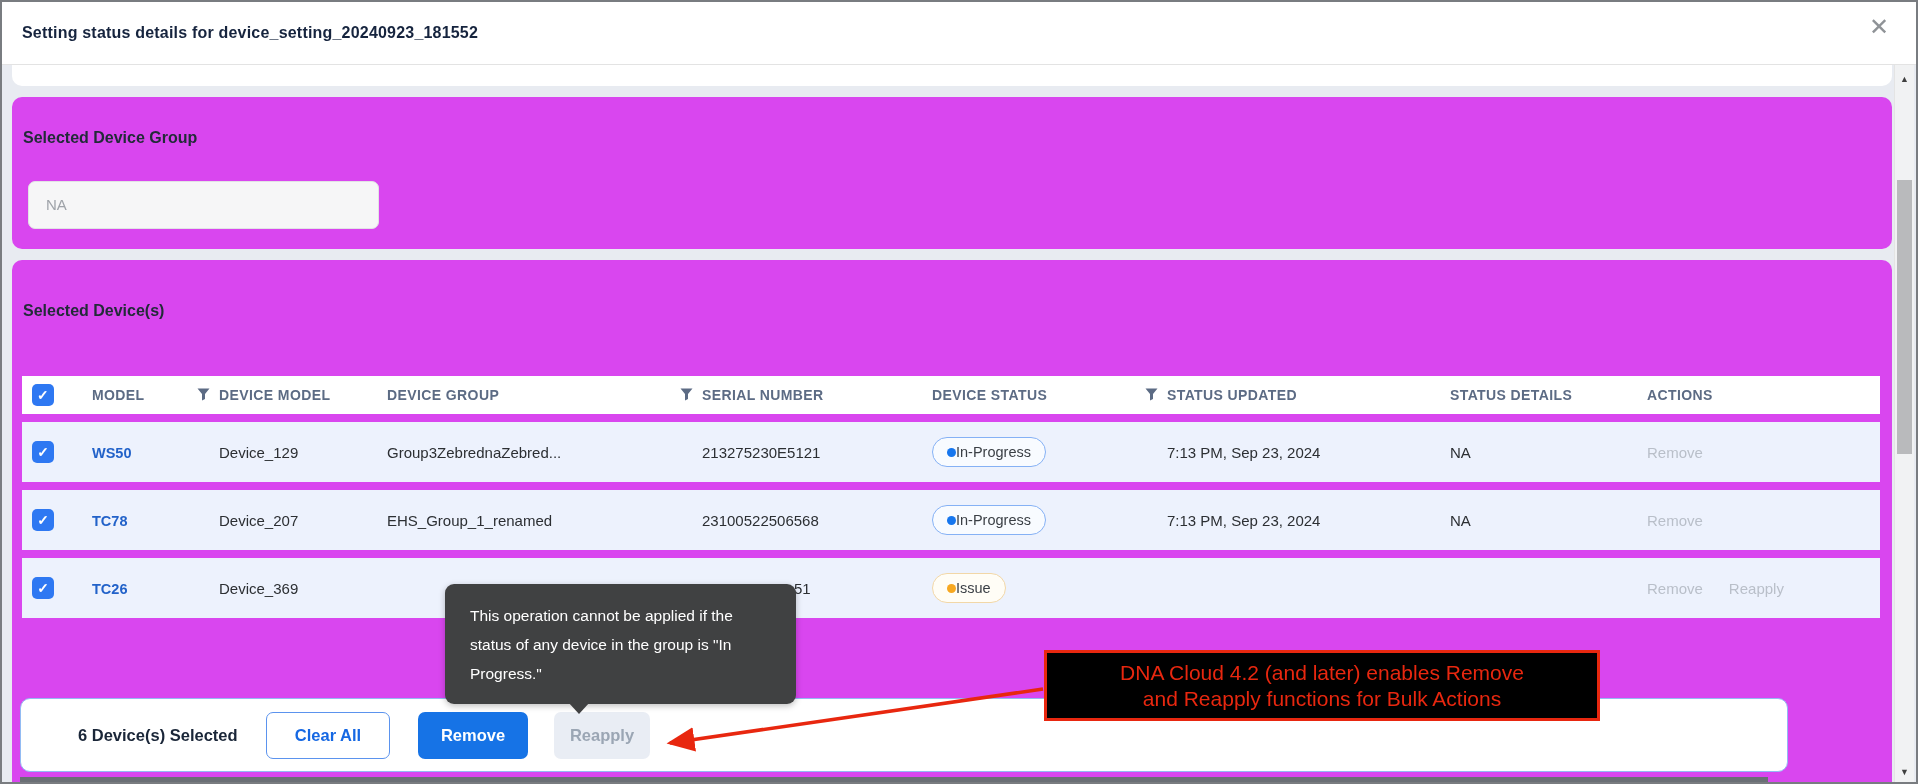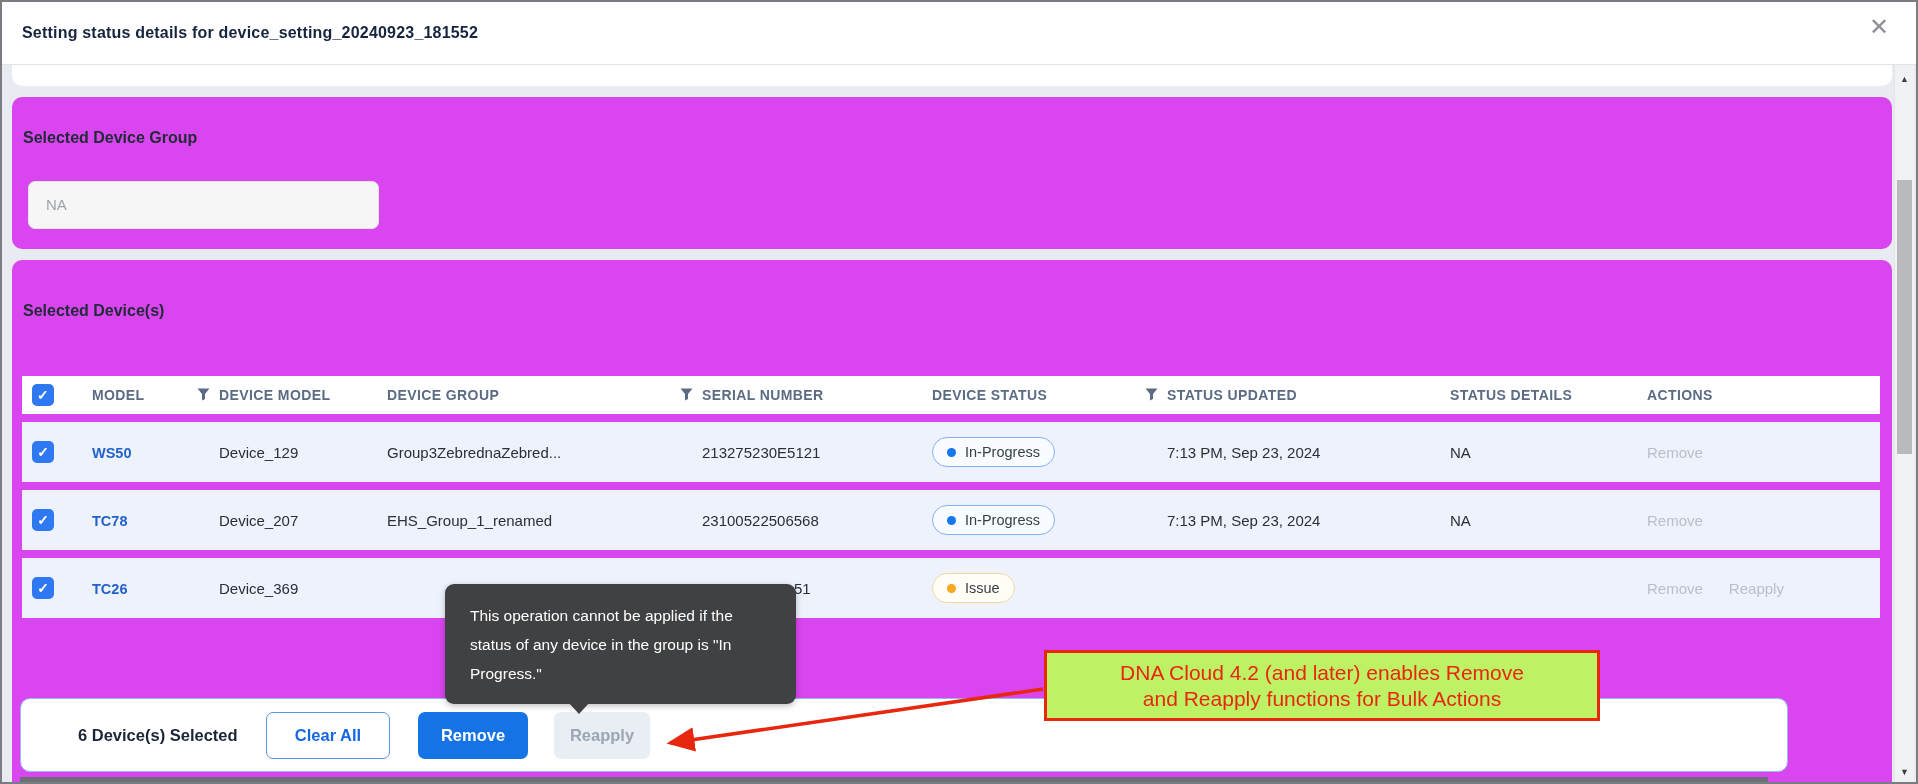--- a/index.html
+++ b/index.html
@@ -30,21 +30,21 @@
   .tbl th{text-align:left;font-size:14px;font-weight:bold;color:#5c6b84;
     letter-spacing:.4px;height:38px;vertical-align:middle;white-space:nowrap;padding:0;background:#fff;}
   .tbl td{height:60px;background:#edf2fd;vertical-align:middle;white-space:nowrap;
     overflow:hidden;padding:0;}
   .tbl th.pad,.tbl td.pad{padding-left:22px;}
   .cbx{width:22px;height:22px;margin-left:10px;border-radius:5px;background:#2e78f2;
     display:flex;align-items:center;justify-content:center;cursor:pointer;}
   .cbx::after{content:"✓";color:#fff;font-size:14px;font-weight:bold;}
   .filter-ic{display:inline-block;vertical-align:-1px;margin-right:9px;cursor:pointer;}
   .model-link{color:#2262c9;font-weight:bold;font-size:14.5px;cursor:pointer;}
-  .pill{display:inline-flex;align-items:center;gap:9px;height:30px;padding:0 14px;
+  .pill{display:inline-flex;align-items:center;height:30px;padding:0 14px;
     border-radius:16px;background:#f8fbff;border:1px solid #85b1f5;font-size:14.5px;color:#3a3f45;box-sizing:border-box;}
   .pill .dot{width:9px;height:9px;border-radius:50%;background:#1676ee;}
   .pill.issue{border-color:#f2d7a7;background:#fffdf6;}
   .pill.issue .dot{background:#f7a821;}
   .action-link{color:#b9bfc9;margin-right:26px;cursor:pointer;}
   .serial-frag{padding-left:92px;display:inline-block;}
   
   .footer{position:absolute;left:18px;top:696px;width:1768px;height:74px;background:#fff;
     border:1px solid #92bbf3;border-radius:10px;display:flex;align-items:center;z-index:5;box-sizing:border-box;}
   .count{margin-left:57px;font-size:16.5px;font-weight:bold;color:#1a2638;width:168px;}
@@ -54,21 +54,21 @@
   .btn-remove{margin-left:28px;width:110px;background:#1673e6;border:none;color:#fff;}
   .btn-reapply{margin-left:26px;width:96px;background:#e9edf4;border:none;color:#9ba6b4;}
   .darkbar{position:absolute;left:18px;top:775px;width:1748px;height:7px;background:#6a6f75;z-index:1;}
   
   .tooltip{position:absolute;left:443px;top:582px;width:351px;height:120px;background:#404142;
     border-radius:9px;color:#fff;padding:17px 25px 0 25px;font-size:15.5px;line-height:29px;
     z-index:8;box-sizing:border-box;box-shadow:0 2px 6px rgba(0,0,0,.25);}
   .tooltip-caret{position:absolute;left:566px;top:700px;width:0;height:0;z-index:8;
     border-left:11px solid transparent;border-right:11px solid transparent;border-top:12px solid #404142;}
   
-  .redbox{position:absolute;left:1042px;top:648px;width:556px;height:71px;background:#bef264;
+  .redbox{position:absolute;left:1042px;top:648px;width:556px;height:71px;background:#000000;
     border:3px solid #e8270f;z-index:9;display:flex;flex-direction:column;justify-content:center;
     align-items:center;color:#e8270f;font-size:21px;line-height:26px;text-align:right;box-sizing:border-box;}
   .arrow-layer{position:absolute;left:0;top:0;width:1918px;height:784px;z-index:9;pointer-events:none;}
   
   .scrollbar{position:absolute;right:2px;top:63px;width:20px;height:719px;background:#f1f2f3;
     border-left:1px solid #e4e4e4;z-index:10;box-sizing:border-box;}
   .sb-up,.sb-down{position:absolute;left:0;width:100%;text-align:center;font-size:9px;color:#3f3f3f;cursor:pointer;}
   .sb-up{top:9px;}
   .sb-down{bottom:7px;}
   .sb-thumb{position:absolute;left:2px;top:115px;width:15px;height:274px;background:#b9babc;cursor:pointer;}

